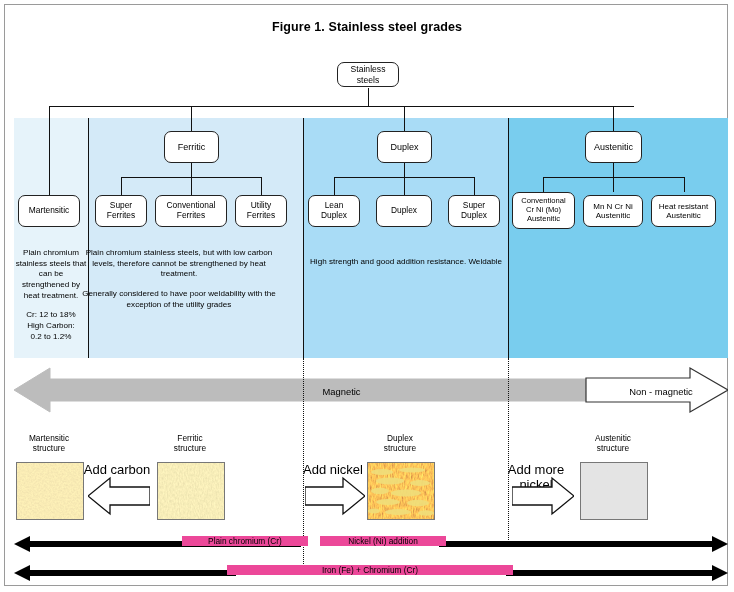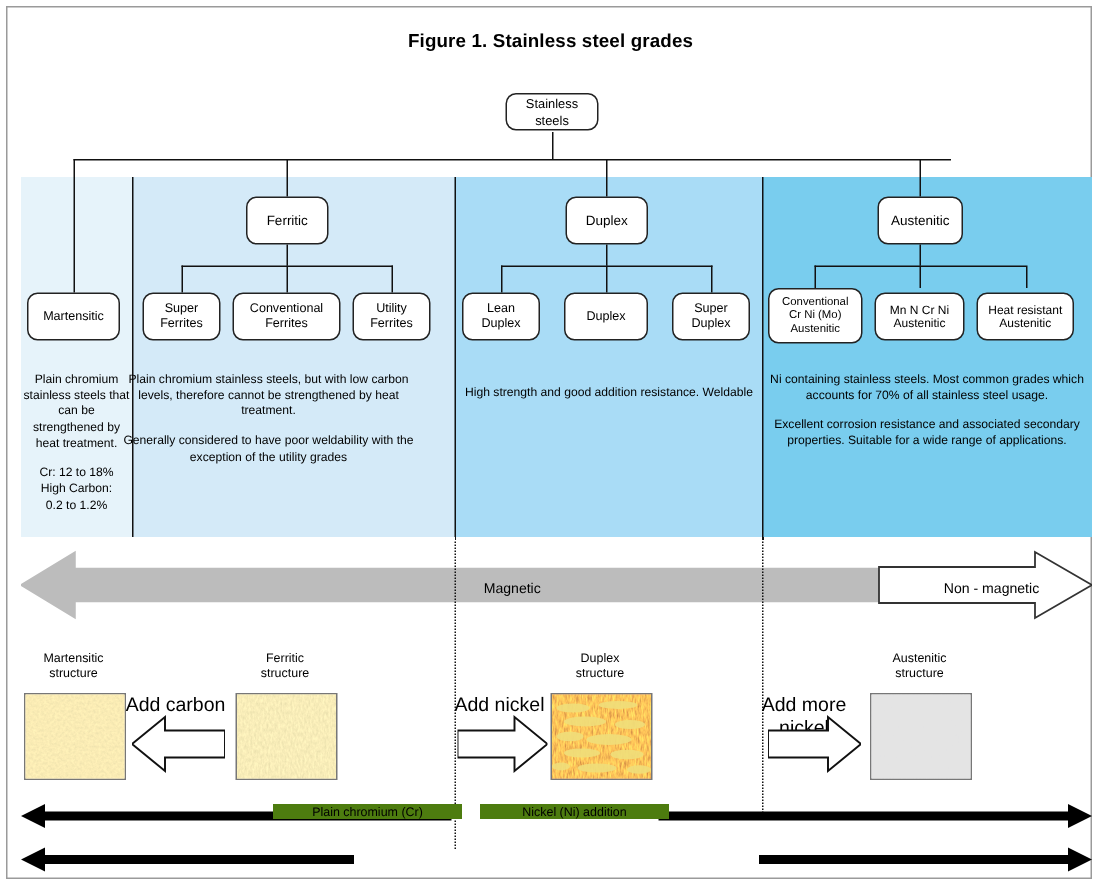--- a/index.html
+++ b/index.html
@@ -54,21 +54,21 @@
   #nonmag-text{left:583px;width:128px;}
   
   .micro{position:absolute;width:68px;height:58px;border:1px solid #777;box-sizing:border-box;}
   .mlabel{position:absolute;text-align:center;font-size:8.3px;line-height:1.25;}
   .alabel{position:absolute;text-align:center;font-size:13px;}
   
   svg{display:block;}
   .dotted{
     position:absolute;border-left:1.4px dotted #111;width:0;
   }
-  .bott-label{position:absolute;font-size:8.3px;background:#4d7c0f;padding:0 3px;text-align:center;}
+  .bott-label{position:absolute;font-size:8.3px;background:#ec4899;padding:0 3px;text-align:center;}
 </style>
 </head>
 <body>
 
 <div id="root">
 
   <div class="frame"></div>
 
   <div class="title">Figure 1. Stainless steel grades</div>
 
@@ -163,24 +163,20 @@
 
   <div class="desc" style="left:75px;top:248px;width:208px;">
     <p>Plain chromium stainless steels, but with low carbon levels, therefore cannot be strengthened by heat treatment.</p>
     <p class="gap">Generally considered to have poor weldability with the exception of the utility grades</p>
   </div>
 
   <div class="desc" style="left:307px;top:248px;width:198px;">
     <p class="gap">High strength and good addition resistance. Weldable</p>
   </div>
 
-  <div class="desc" style="left:512px;top:248px;width:212px;">
-    <p>Ni containing stainless steels. Most common grades which accounts for 70% of all stainless steel usage.</p>
-    <p class="gap">Excellent corrosion resistance and associated secondary properties. Suitable for a wide range of applications.</p>
-  </div>
 
   <div class="magwrap">
     <svg width="714" height="48" viewBox="0 0 714 48">
 
       <polygon points="0,24 36,2 36,13 572,13 572,35 36,35 36,46" fill="#bcbcbc" stroke="#bcbcbc" stroke-width="1"></polygon>
 
       <polygon points="714,24 676,2 676,12 572,12 572,36 676,36 676,46" fill="#ffffff" stroke="#333" stroke-width="1.2"></polygon>
     </svg>
     <div class="mag-label" id="mag-text">Magnetic</div>
     <div class="mag-label" id="nonmag-text">Non - magnetic</div>
@@ -297,14 +293,15 @@
   </div>
   <div class="bott-label" style="left:182px;top:536px;width:120px;">Plain chromium (Cr)</div>
   <div class="bott-label" style="left:320px;top:536px;width:120px;">Nickel (Ni) addition</div>
 
   <div style="position:absolute;left:14px;top:562px;">
     <svg width="714" height="22" viewBox="0 0 714 22">
       <polygon points="0,11 16,3 16,8 222,8 222,14 16,14 16,19" fill="#000"></polygon>
       <polygon points="714,11 698,3 698,8 492,8 492,14 698,14 698,19" fill="#000"></polygon>
     </svg>
   </div>
+  <div class="bott-label" style="left:227px;top:565px;width:280px;">Iron (Fe) + Chromium (Cr)</div>
 
 </div>
 
 </body></html>

